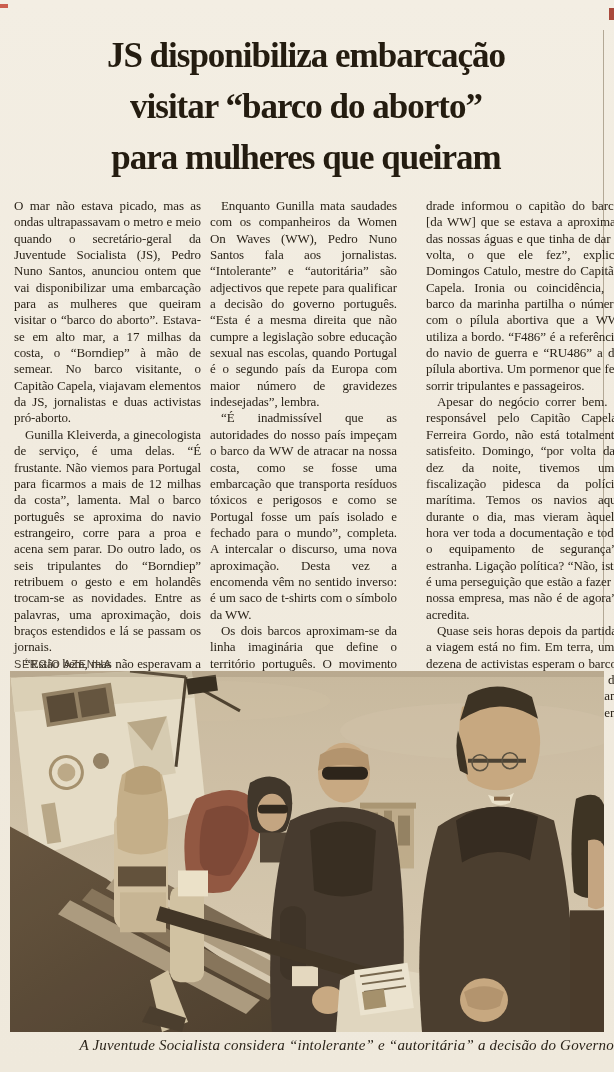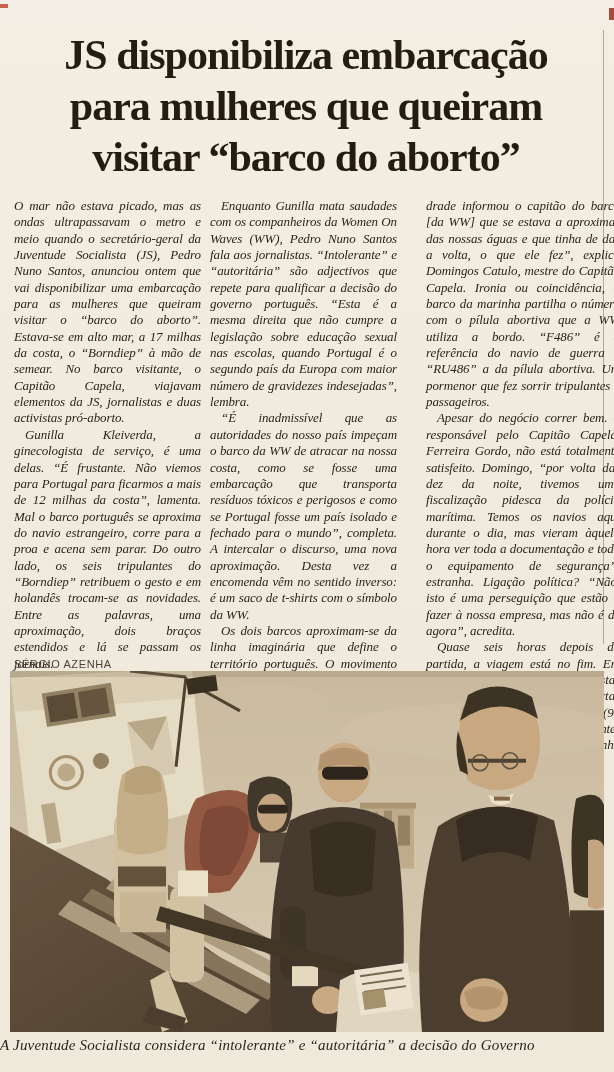--- a/index.html
+++ b/index.html
@@ -5,55 +5,55 @@
   html,body{margin:0;padding:0;}
   body{
     width:614px;height:1072px;position:relative;overflow:hidden;
     background:linear-gradient(180deg,#f3eee3 0%,#f1ebdf 40%,#efe9dc 100%);
     font-family:"Liberation Serif", serif;color:#2b241a;
   }
   .fleck{position:absolute;}
   #headline{
     position:absolute;left:8px;top:30px;width:596px;text-align:center;
     font-family:"Liberation Serif", serif;font-weight:700;color:#241c10;
-    font-size:42px;line-height:51px;letter-spacing:-1px;
+    font-size:35px;line-height:51px;letter-spacing:-1px;
   }
   #rule-right{position:absolute;left:603px;top:30px;width:1px;height:614px;background:#b3a895;}
   .col{
     position:absolute;top:198px;
     font-size:13px;line-height:16.35px;text-align:justify;
-    color:#2b241a;letter-spacing:-0.1px;font-style:italic;
+    color:#2b241a;letter-spacing:-0.1px;
   }
   #col1{left:14px;width:187px;}
   #col2{left:210px;width:187px;}
   #col3{left:403px;width:194px;margin-left:23px;}
   .col p{margin:0;}
   .col p.ind{text-indent:11px;}
   #credit{
     position:absolute;left:14px;top:658px;
     font-family:"Liberation Sans", sans-serif;font-size:11px;letter-spacing:.6px;
     color:#4a4236;
   }
   #photo-wrap{position:absolute;left:10px;top:671px;width:594px;height:361px;background:#cfc2a9;}
   #photo-wrap svg{display:block;width:100%;height:100%;}
   #caption{
-    position:absolute;left:0;top:1037px;width:614px;text-align:left;
+    position:absolute;left:0;top:1037px;width:614px;text-align:right;
     font-style:italic;font-size:15px;color:#2b241a;letter-spacing:.2px;
   }
 </style>
 </head>
 <body>
 
 <div class="fleck" style="left:0;top:4px;width:8px;height:4px;background:#c23a28;opacity:.8;"></div>
 <div class="fleck" style="left:609px;top:8px;width:5px;height:12px;background:#9c2d20;opacity:.85;"></div>
 
 <div id="headline">
   <div>JS disponibiliza embarcação</div>
+  <div>visitar “barco do aborto”</div>
   <div>para mulheres que queiram</div>
-  <div>visitar “barco do aborto”</div>
 </div>
 
 <div id="rule-right"></div>
 
 <div id="col1" class="col">
   <p>O mar não estava picado, mas as ondas ultrapassavam o metro e meio quando o secretário-geral da Juventude Socialista (JS), Pedro Nuno Santos, anunciou ontem que vai disponibilizar uma embarcação para as mulheres que queiram visitar o “barco do aborto”. Estava-se em alto mar, a 17 milhas da costa, o “Borndiep” à mão de semear. No barco visitante, o Capitão Capela, viajavam elementos da JS, jornalistas e duas activistas pró-aborto.</p>
   <p class="ind">Gunilla Kleiverda, a ginecologista de serviço, é uma delas. “É frustante. Não viemos para Portugal para ficarmos a mais de 12 milhas da costa”, lamenta. Mal o barco português se aproxima do navio estrangeiro, corre para a proa e acena sem parar. Do outro lado, os seis tripulantes do “Borndiep” retribuem o gesto e em holandês trocam-se as novidades. Entre as palavras, uma aproximação, dois braços estendidos e lá se passam os jornais.</p>
   <p class="ind">“Estão bem, mas não esperavam a proibição quando não há uma boa razão legal para isso”, resume Gunilla Kleiverda. As palavras fogem ao secretário-geral da JS. “Desculpem por esta situação. Isto é uma</p>
 </div>
 <div id="col2" class="col">

